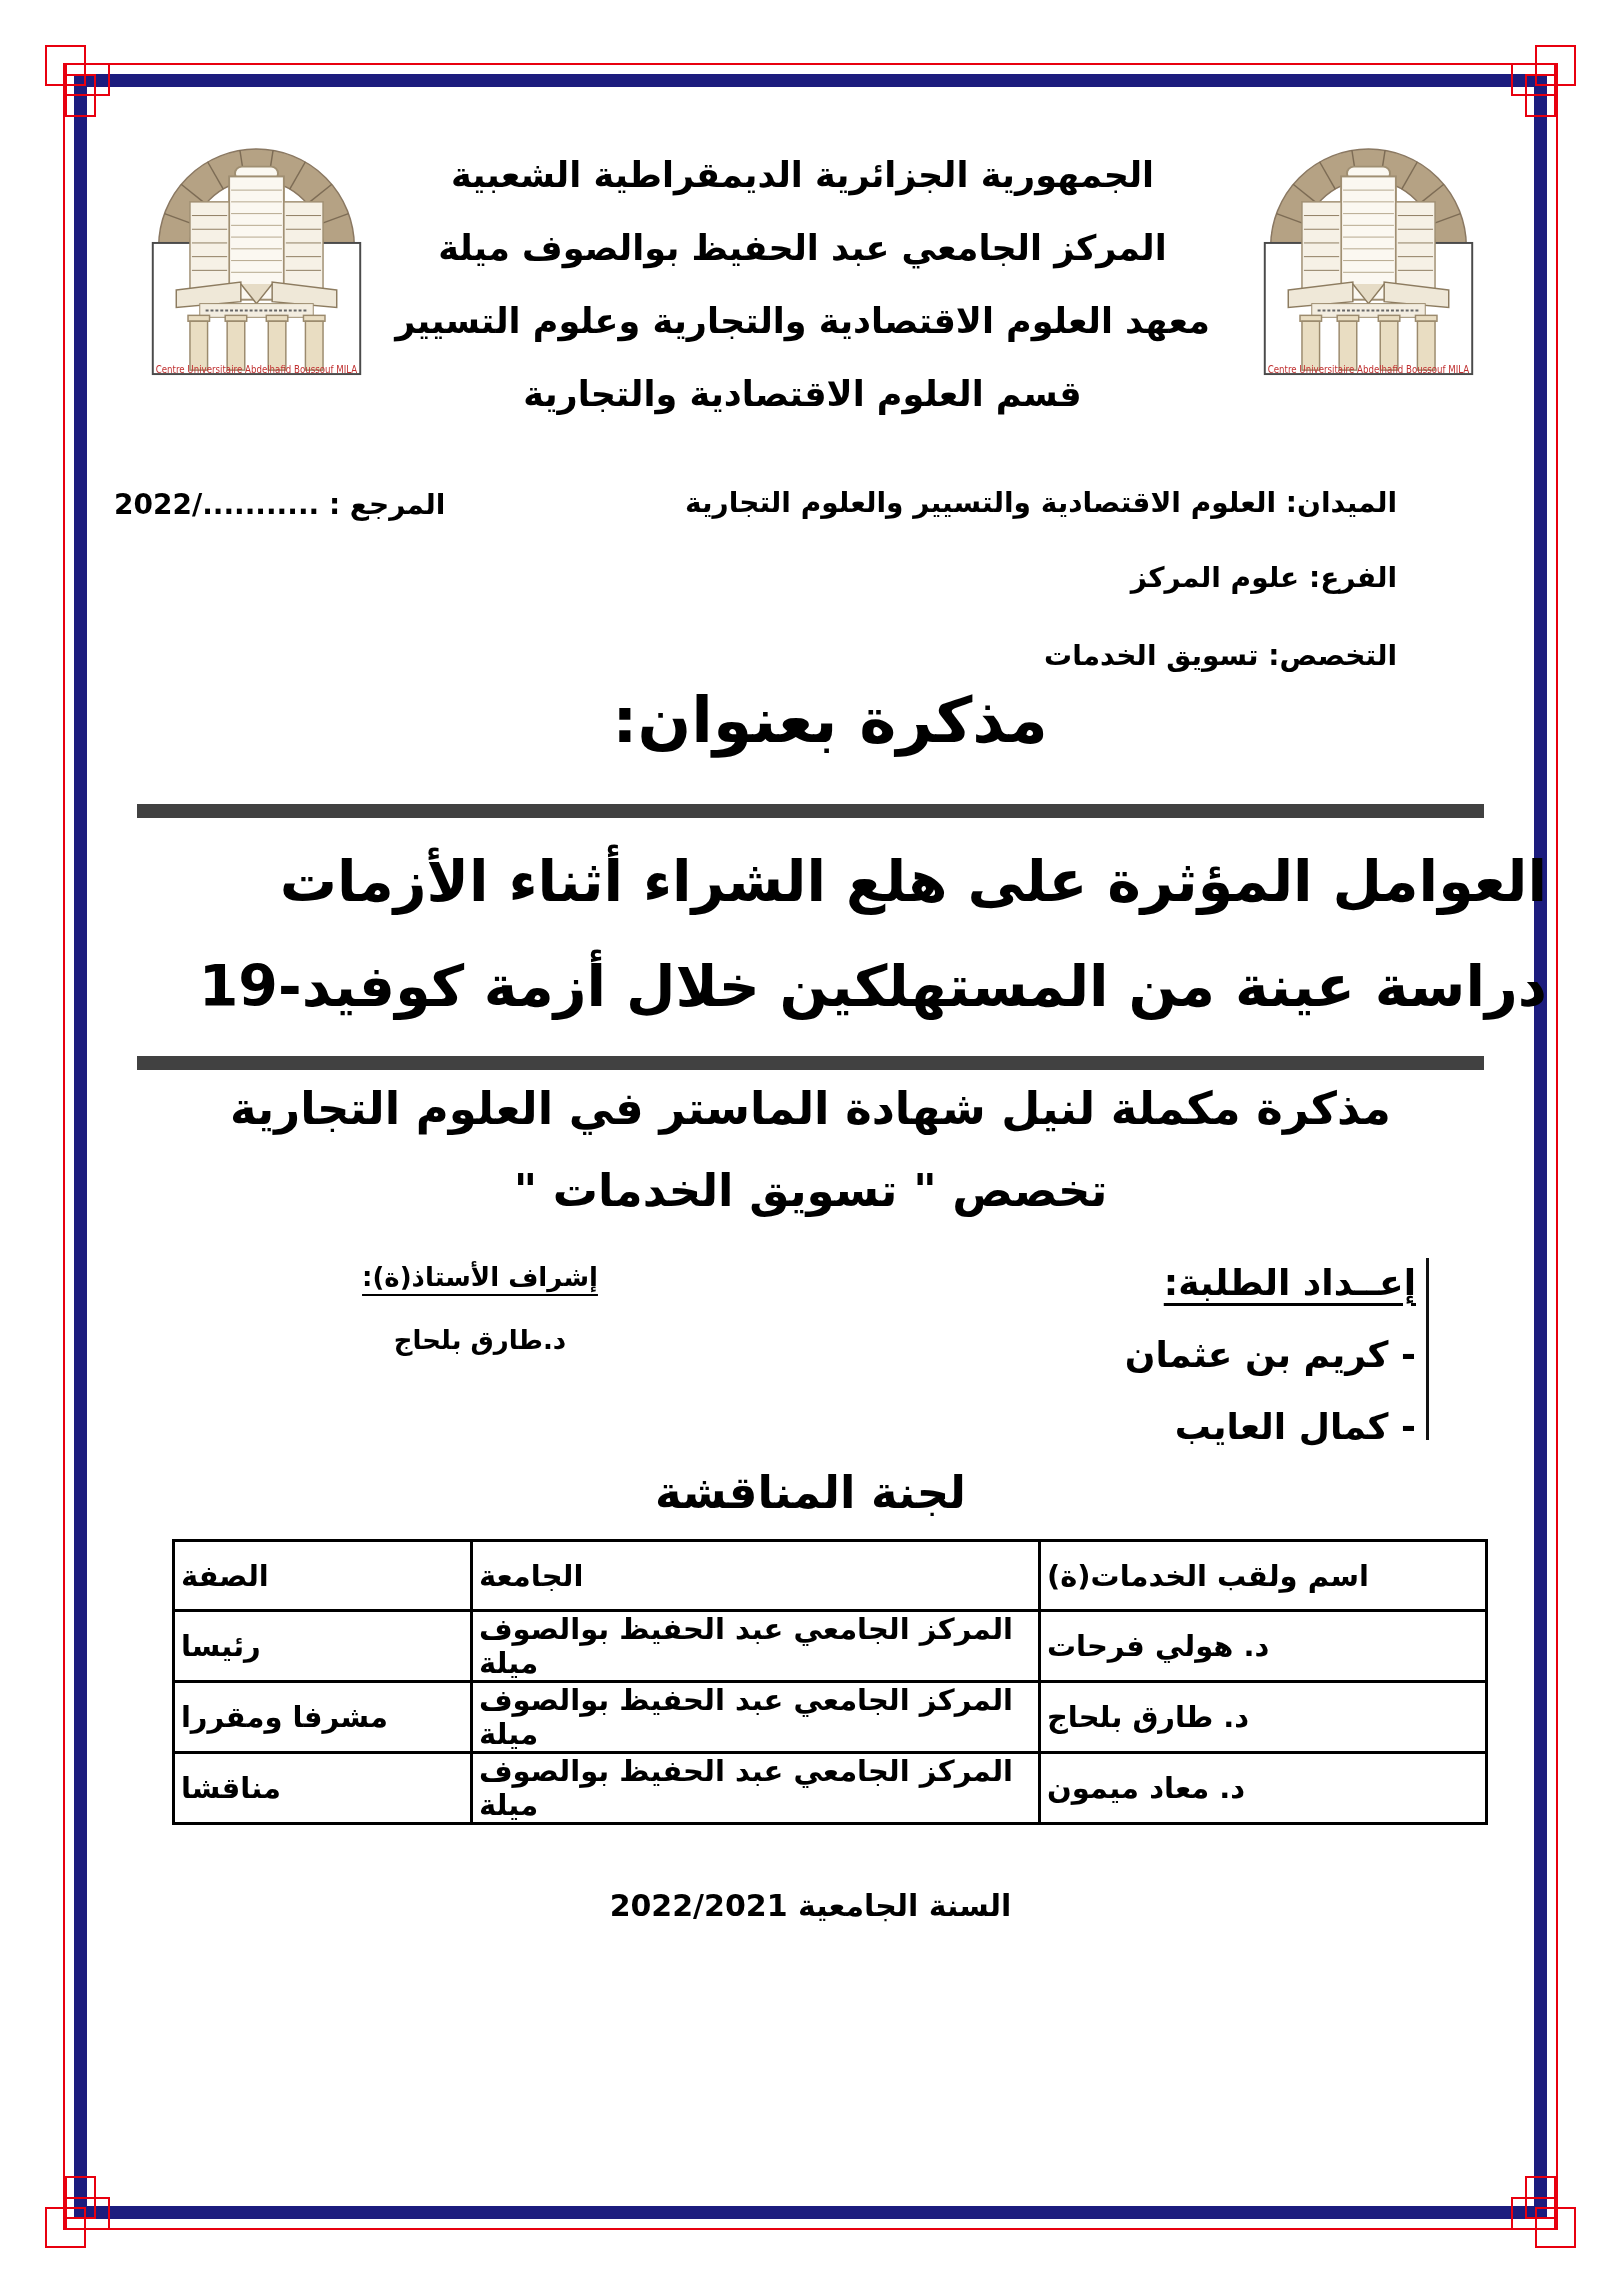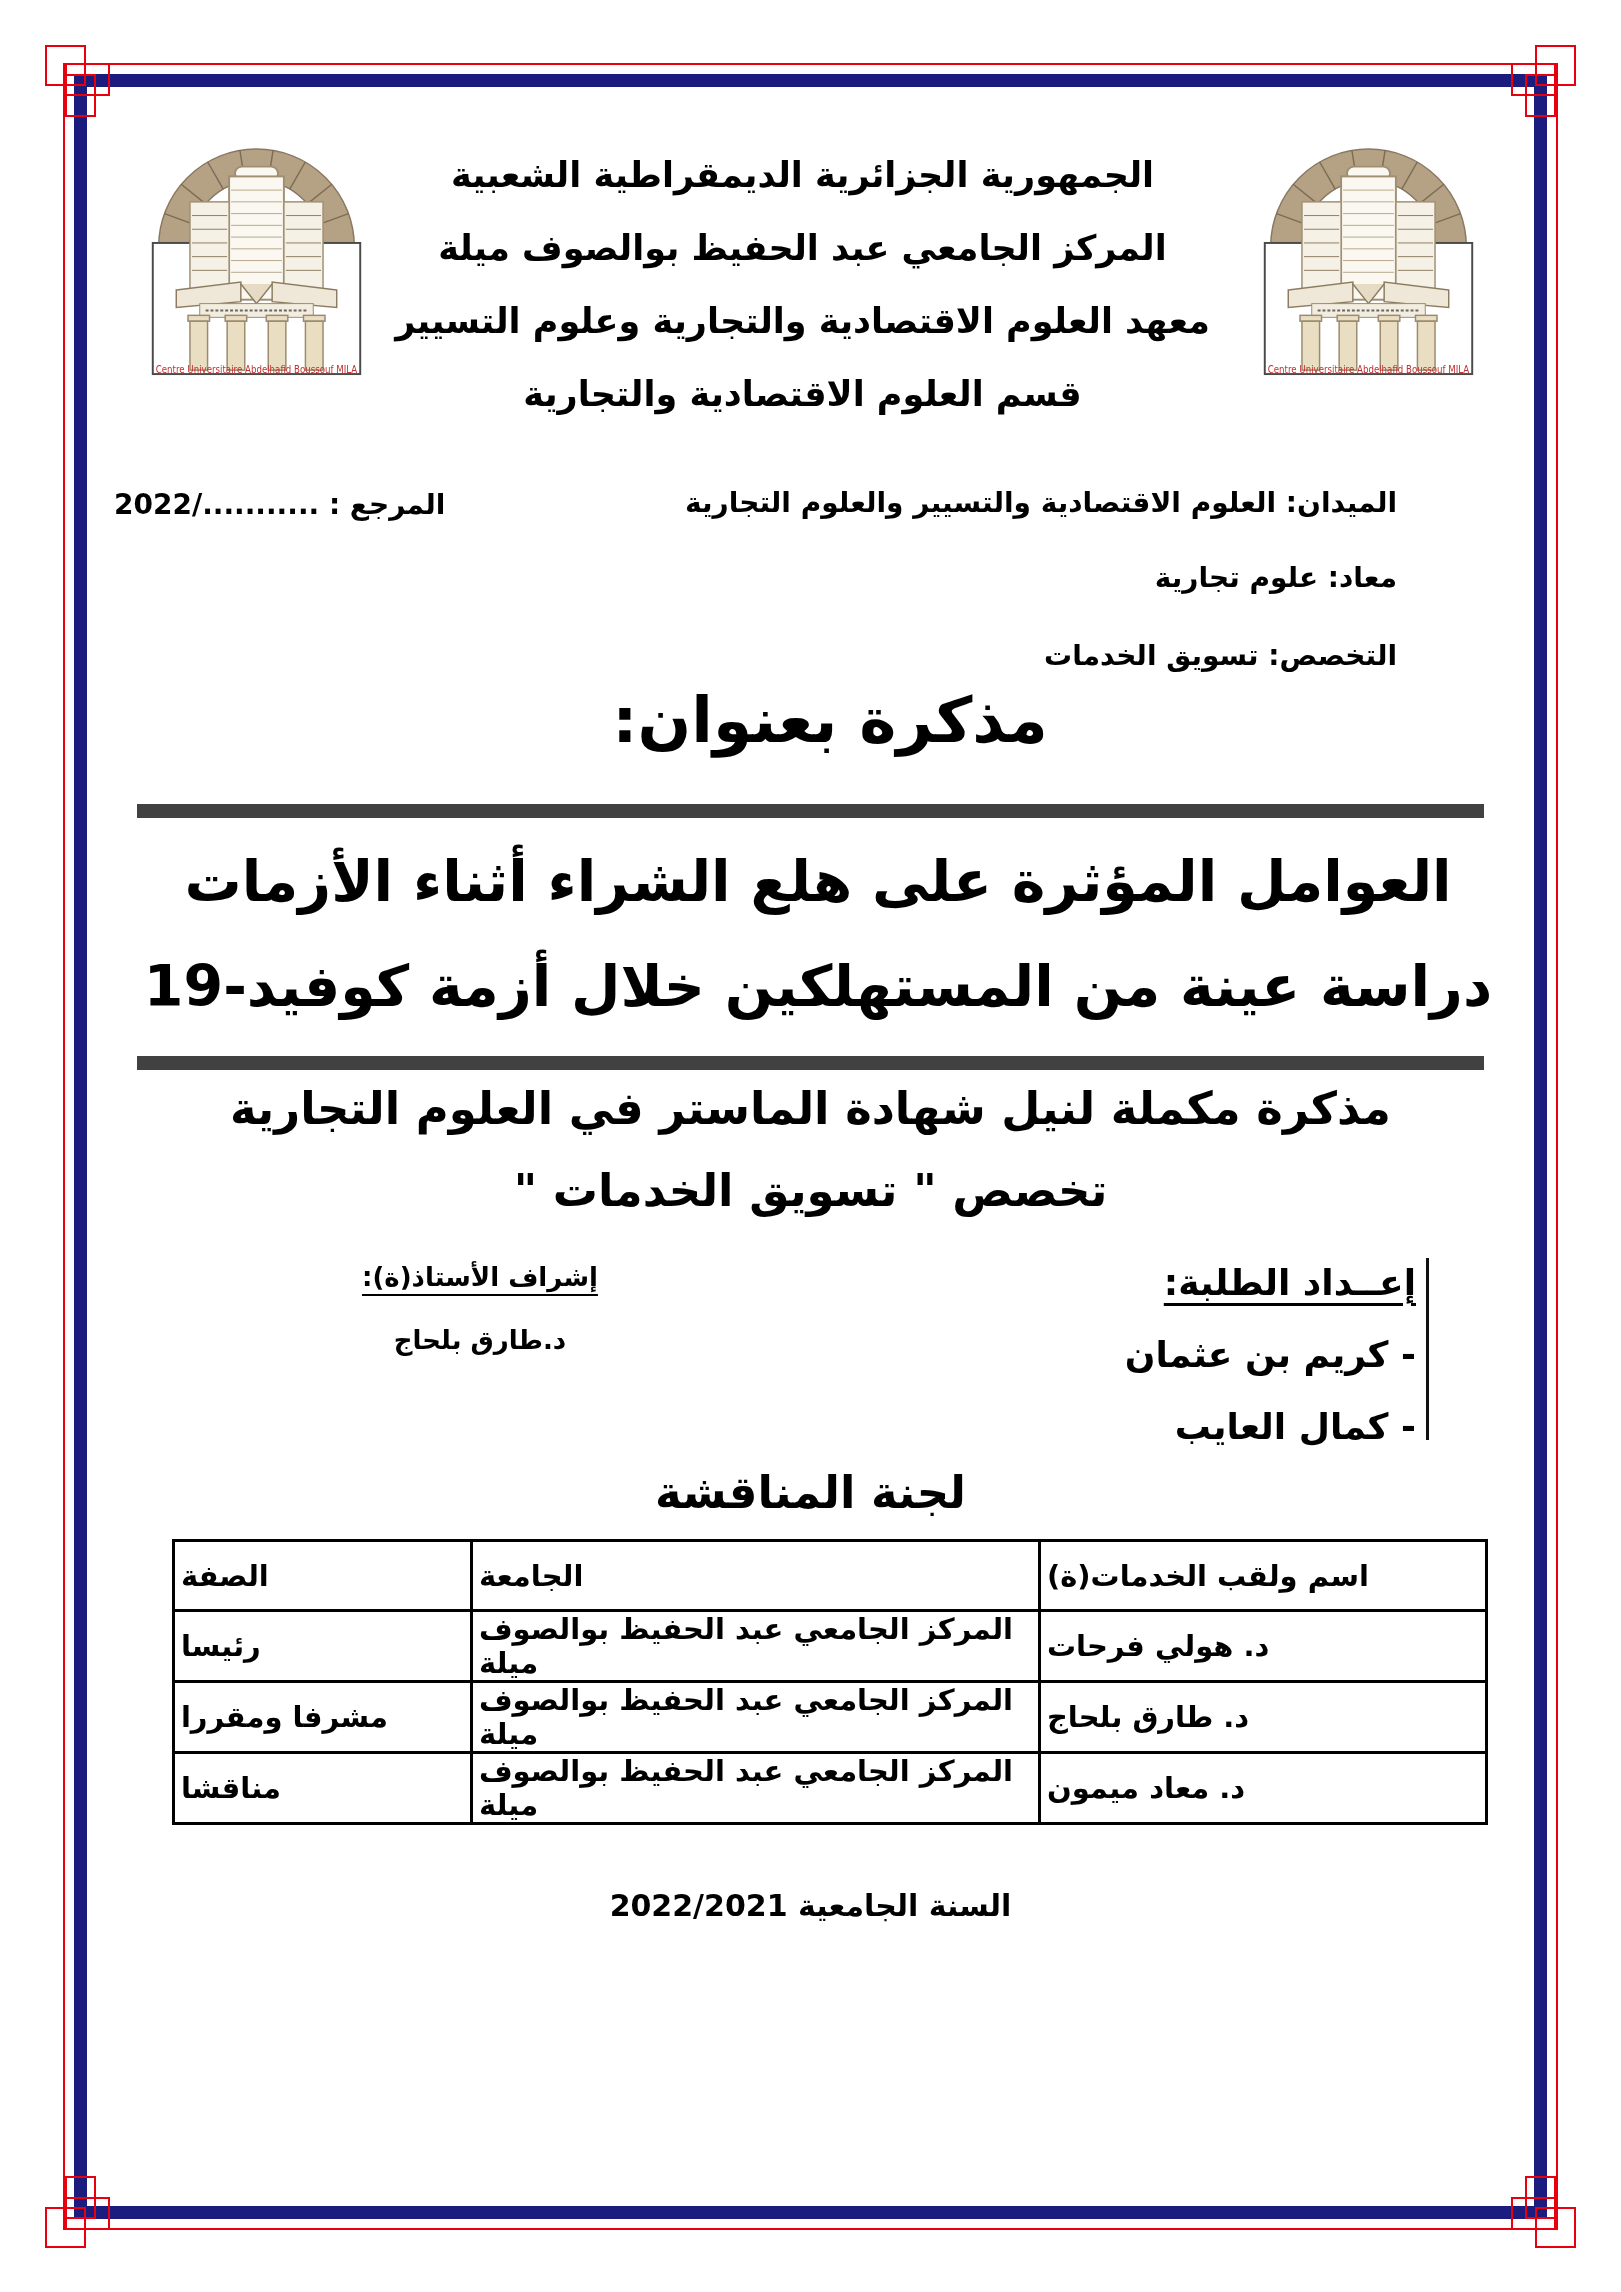--- a/index.html
+++ b/index.html
@@ -69,22 +69,22 @@
     text-align:center;direction:rtl;
     font-weight:bold;font-size:63px;padding-left:24px;
   }
   .bar{
     position:absolute;left:137px;width:1347px;height:13.7px;
     background:#414141;
   }
   .bar1{top:804px;}
   .bar2{top:1056px;}
   .main-title{
-    position:absolute;left:59px;right:44px;top:829px;
-    text-align:center;direction:rtl;
+    position:absolute;left:59px;right:74px;top:829px;
+    text-align:right;direction:rtl;
     font-weight:bold;font-size:57px;line-height:105px;
     white-space:nowrap;
   }
   .subtitle{
     position:absolute;left:0;right:0;
     text-align:center;direction:rtl;
     font-weight:600;font-size:45px;
   }
   .subtitle1{top:1082px;}
   .subtitle2{top:1164px;}
@@ -278,21 +278,21 @@
 
   <div class="header-block">
     <div>الجمهورية الجزائرية الديمقراطية الشعبية</div>
     <div>المركز الجامعي عبد الحفيظ بوالصوف ميلة</div>
     <div>معهد العلوم الاقتصادية والتجارية وعلوم التسيير</div>
     <div>قسم العلوم الاقتصادية والتجارية</div>
   </div>
 
   <div class="meta-line meta-field">الميدان: العلوم الاقتصادية والتسيير والعلوم التجارية</div>
   <div class="meta-line meta-reference">المرجع : .........../2022</div>
-  <div class="meta-line meta-branch">معاد: علوم تجارية</div>
+  <div class="meta-line meta-branch">الفرع: علوم المركز</div>
   <div class="meta-line meta-specialty">التخصص: تسويق الخدمات</div>
 
   <div class="memo-label">مذكرة بعنوان:</div>
   <div class="bar bar1"></div>
   <div class="main-title">
     <div>العوامل المؤثرة على هلع الشراء أثناء الأزمات</div>
     <div>دراسة عينة من المستهلكين خلال أزمة كوفيد-19</div>
   </div>
   <div class="bar bar2"></div>
   <div class="subtitle subtitle1">مذكرة مكملة لنيل شهادة الماستر في العلوم التجارية</div>

